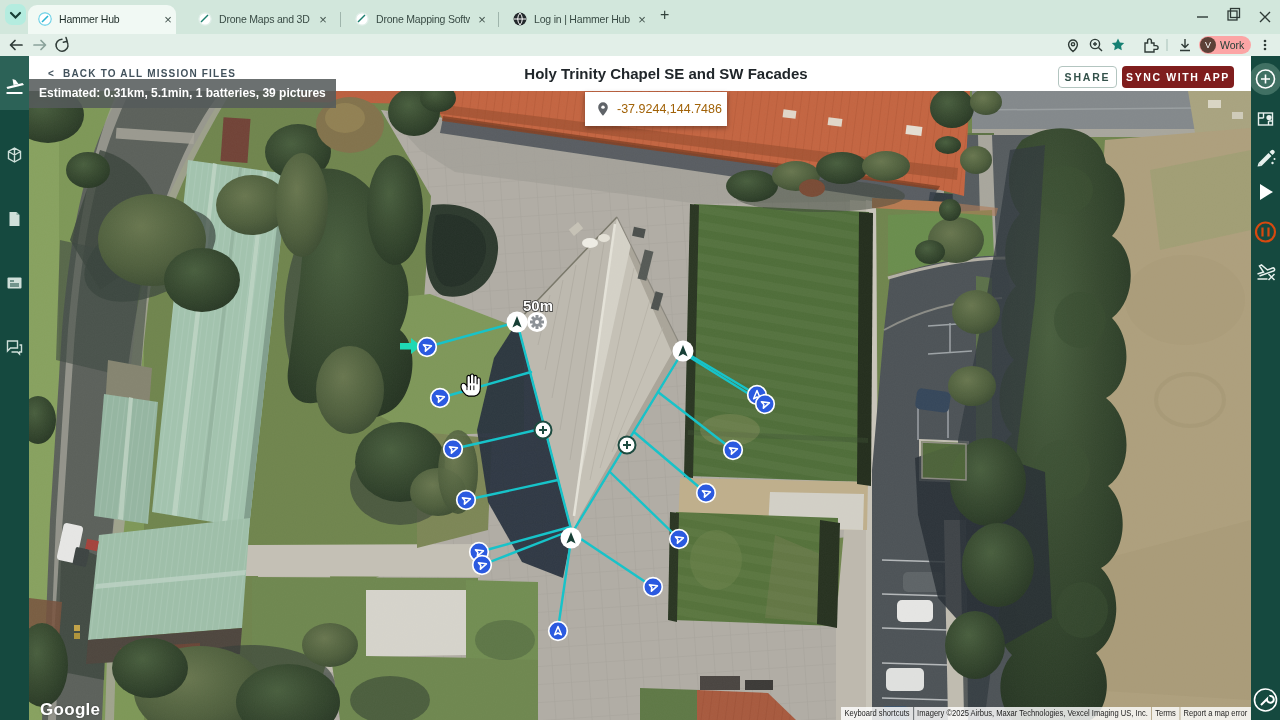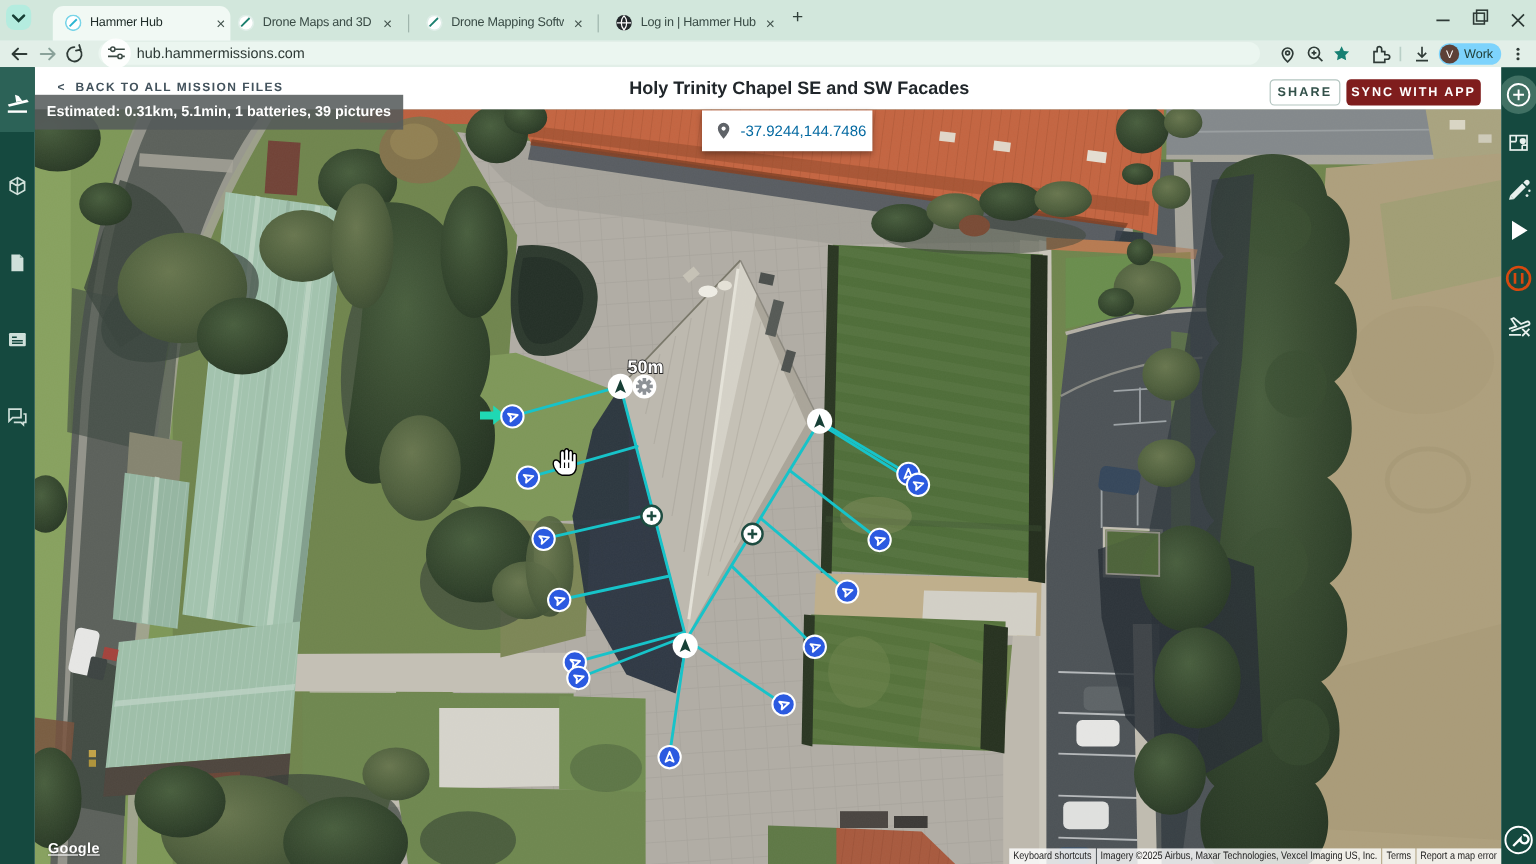--- a/index.html
+++ b/index.html
@@ -23,22 +23,22 @@
   #sharebtn { position:absolute; right:134px; top:10px; width:59px; height:22px; border:1.5px solid #b3c5c0; border-radius:4px; color:#33514a; background:#fff; font-size:10.5px; letter-spacing:1.8px; text-align:center; line-height:20px; font-weight:bold;}
   #syncbtn { position:absolute; right:17px; top:10px; width:112px; height:22px; background:#7f1d1d; border-radius:4px; color:#fff; font-size:10.5px; letter-spacing:1.6px; text-align:center; line-height:22px; font-weight:bold;}
   
   #lbar { position:absolute; left:0; top:56px; width:29px; height:664px; background:#15493f; } #lbar svg, #rbar svg { position:relative; }
   #rbar { position:absolute; right:0; top:56px; width:29px; height:664px; background:#15493f; }
   #lbartile { position:absolute; left:0; top:0; width:29px; height:54px; background:#2c6257; }
   
   #map { position:absolute; left:29px; top:91px; width:1222px; height:629px; background:#a3a3a3; }
   
   #estbadge { position:absolute; left:29px; top:79px; height:29px; padding:0 10px; background:rgba(85,91,91,0.87); color:#fff; font-size:12px; font-weight:bold; line-height:29px; }
-  #tooltip { position:absolute; left:585px; top:92px; width:142px; height:34px; background:#fff; box-shadow:0 2px 5px rgba(0,0,0,0.35); font-size:12.5px; color:#0369a1; line-height:34px; }
-  #glogo { position:absolute; left:40px; top:700px; color:#fff; font-size:12px; letter-spacing:0.3px; text-shadow:0 0 2px rgba(0,0,0,0.35); font-weight:bold;text-decoration:underline;}
+  #tooltip { position:absolute; left:585px; top:92px; width:142px; height:34px; background:#fff; box-shadow:0 2px 5px rgba(0,0,0,0.35); font-size:12.5px; color:#a16207; line-height:34px; }
+  #glogo { position:absolute; left:40px; top:700px; color:#fff; font-size:17px; letter-spacing:0.3px; text-shadow:0 0 2px rgba(0,0,0,0.35); font-weight:bold;}
   #attrib { position:absolute; right:29px; bottom:0; height:13px; font-size:9px; color:#1d1d1d; display:flex; gap:1px; transform:scaleX(0.84); transform-origin:right; }
   #attrib span { background:rgba(255,255,255,0.82); padding:0 4px; line-height:13px; white-space:nowrap; }
 </style>
 </head>
 <body>
 <div id="stage">
 
   <div id="map">
     <svg width="1222" height="629" viewBox="29 91 1222 629">
 <defs>
@@ -462,21 +462,21 @@
   <path d="M5.2,10.4 L5.2,14 M8.2,10 L8.2,14 M11.2,10 L11.2,14" stroke="#000" stroke-width="0.8" fill="none"></path>
 </g>
 </svg>
   </div>
 
   <div id="tabstrip">
     <div style="position:absolute;left:5px;top:4px;width:21px;height:21px;background:#b4ecdf;border-radius:7px;"></div>
       <svg width="34" height="34" style="position:absolute;left:0;top:0">
         <path d="M11,13 L15.5,17.5 L20,13" stroke="#173f36" stroke-width="2.2" fill="none" stroke-linecap="round"></path>
       </svg>
-    <div class="tab active" style="left:28px;width:148px;margin-left:16px;">
+    <div class="tab active" style="left:28px;width:148px;">
       <svg class="tabfav" viewBox="0 0 14 14">
           <circle cx="7" cy="7" r="6.3" fill="#fff" stroke="#7ad5e8" stroke-width="1.4"></circle>
           <path d="M4,10 L10,4" stroke="#2ab5d2" stroke-width="1.6"></path>
         </svg>
       <div class="tabtxt" style="width:100px;">Hammer Hub</div>
       <div class="tabx" style="left:133px;">×</div>
     </div>
     <div class="tab" style="left:188px;width:148px;">
       <svg class="tabfav" viewBox="0 0 14 14">
           <circle cx="7" cy="7" r="7" fill="#dfeee8"></circle>
@@ -531,35 +531,24 @@
       <path d="M1118,4.5 l1.9,3.9 4.3,0.6 -3.1,3 0.7,4.3 -3.8,-2 -3.8,2 0.7,-4.3 -3.1,-3 4.3,-0.6 Z" fill="#168073"></path>
       <g stroke="#2f3b37" stroke-width="1.4" fill="none">
         <path d="M1145,9 h2.6 v-2.2 a1.9,1.9 0 0,1 3.8,0 v2.2 h2.6 v2.6 h2.2 a1.9,1.9 0 0,1 0,3.8 h-2.2 v2.6 h-9 Z"></path>
         <path d="M1167,5 v12" stroke="#b9cfc7"></path>
         <path d="M1185,5 v8 M1181.5,10 l3.5,3.5 3.5,-3.5 M1180,16.5 h10"></path>
       </g>
       <circle cx="1265" cy="7" r="1.3" fill="#2f3b37"></circle>
         <circle cx="1265" cy="11" r="1.3" fill="#2f3b37"></circle>
         <circle cx="1265" cy="15" r="1.3" fill="#2f3b37"></circle>
     </svg>
-    <div style="position:absolute;left:1199px;top:2px;width:52px;height:18px;background:#7dd3fc;border-radius:9px;font-size:10.5px;color:#1d3b33;line-height:18px;">
+    <div style="position:absolute;left:1199px;top:2px;width:52px;height:18px;background:#fca5a5;border-radius:9px;font-size:10.5px;color:#1d3b33;line-height:18px;">
       <span style="position:absolute;left:21px;">Work</span>
     </div>
     <div style="position:absolute;left:1200px;top:3px;width:16px;height:16px;border-radius:50%;background:#5d4037;color:#fff;font-size:9px;text-align:center;line-height:16px;">V</div>
-  </div>
-  <div id="addr">
-    <div style="position:absolute;left:2px;top:-3px;width:25px;height:25px;border-radius:50%;background:#fdfefd;"></div>
-    <svg width="30" height="22" style="position:absolute;left:4px;top:-2px">
-        <g stroke="#3c4a45" stroke-width="1.3" fill="none">
-          <circle cx="8" cy="8" r="1.8"></circle>
-          <circle cx="14" cy="14" r="1.8"></circle>
-          <path d="M10,8 h8 M4,8 h2 M4,14 h8 M16,14 h2"></path>
-        </g>
-      </svg>
-    <span style="position:absolute;left:32px;">hub.hammermissions.com</span>
   </div>
 
   <div id="appheader">
     <div id="backlink">&lt;&nbsp; BACK TO ALL MISSION FILES</div>
     <div id="apptitle">Holy Trinity Chapel SE and SW Facades</div>
     <div id="sharebtn">SHARE</div>
     <div id="syncbtn">SYNC WITH APP</div>
   </div>
 
   <div id="lbar">

